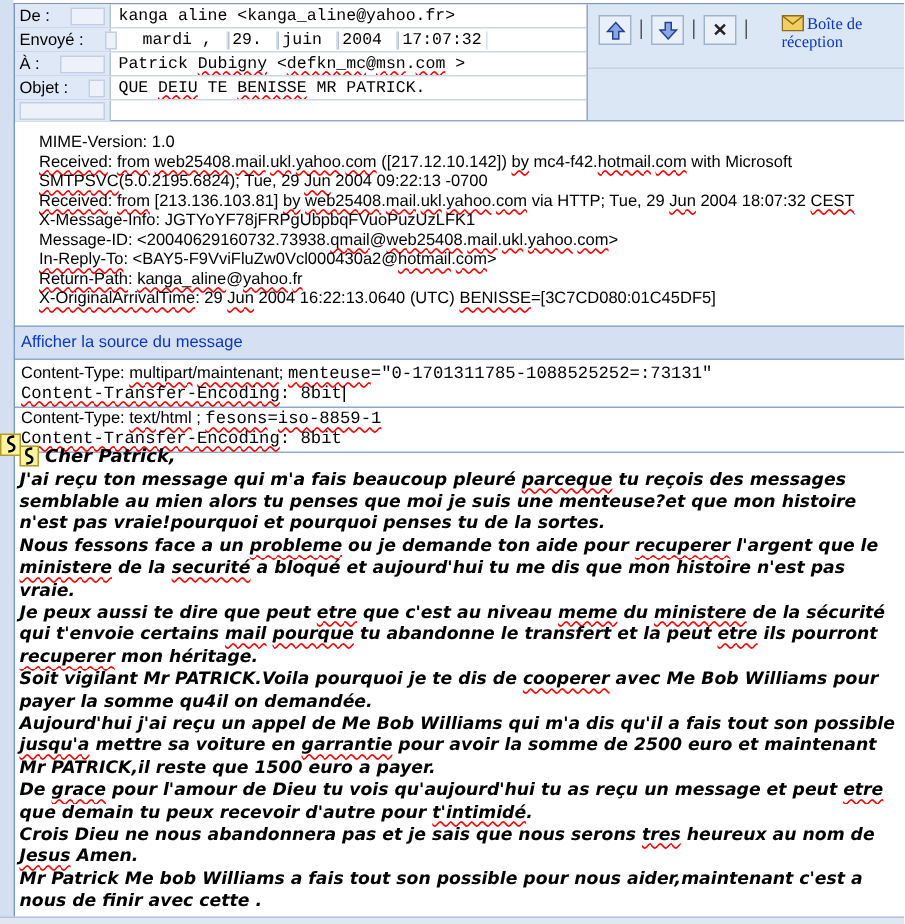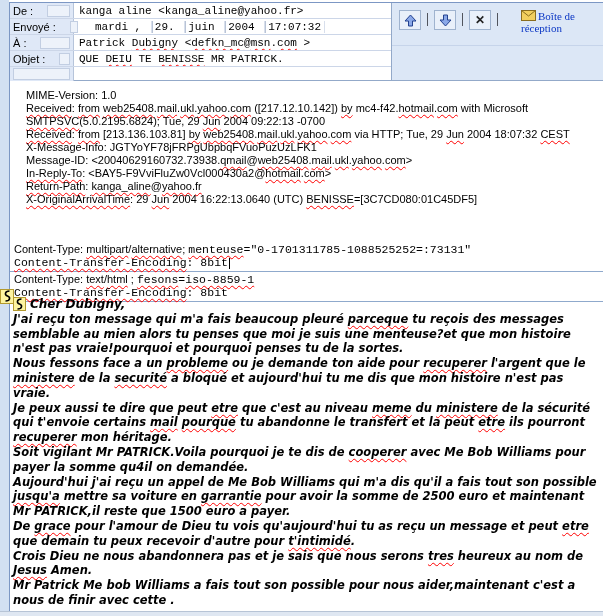--- a/index.html
+++ b/index.html
@@ -145,24 +145,27 @@
       <div class="mline">MIME-Version: 1.0</div>
       <div class="mline"><span class="sq">Received</span>: <span class="sq">from</span> <span class="sq">web25408</span>.<span class="sq">mail</span>.<span class="sq">ukl</span>.<span class="sq">yahoo</span>.<span class="sq">com</span> ([217.12.10.142]) <span class="sq">by</span> mc4-f42.<span class="sq">hotmail</span>.<span class="sq">com</span> with Microsoft <span class="sq">SMTPSVC</span>(5.0.2195.6824); Tue, 29 <span class="sq">Jun</span> 2004 09:22:13 -0700</div>
       <div class="mline"><span class="sq">Received</span>: <span class="sq">from</span> [213.136.103.81] <span class="sq">by</span> <span class="sq">web25408</span>.<span class="sq">mail</span>.<span class="sq">ukl</span>.<span class="sq">yahoo</span>.<span class="sq">com</span> via HTTP; Tue, 29 <span class="sq">Jun</span> 2004 18:07:32 <span class="sq">CEST</span></div>
       <div class="mline">X-Message-Info: JGTYoYF78jFRPgUbpbqFVuoPuzUzLFK1</div>
       <div class="mline">Message-ID: &lt;20040629160732.73938.<span class="sq">qmail</span>@<span class="sq">web25408</span>.<span class="sq">mail</span>.<span class="sq">ukl</span>.<span class="sq">yahoo</span>.<span class="sq">com</span>&gt;</div>
       <div class="mline"><span class="sq">In-Reply-To</span>: &lt;BAY5-F9VviFluZw0Vcl000430a2@<span class="sq">hotmail</span>.<span class="sq">com</span>&gt;</div>
       <div class="mline"><span class="sq">Return-Path</span>: <span class="sq">kanga_aline</span>@<span class="sq">yahoo</span>.<span class="sq">fr</span></div>
       <div class="mline"><span class="sq">X-OriginalArrivalTime</span>: 29 <span class="sq">Jun</span> 2004 16:22:13.0640 (UTC) <span class="sq">BENISSE</span>=[3C7CD080:01C45DF5]</div>
     </div>
 
+  <div class="src-band">
+    <a>Afficher la source du message</a>
+  </div>
 
   <div class="parts">
       <div class="part">
-        <div class="pline"><span>Content-Type: </span><span><span class="sq">multipart</span>/<span class="sq">alternative</span></span><span>; </span><span class="mono"><span class="sq">menteuse</span>="0-1701311785-1088525252=:73131"</span></div>
+        <div class="pline"><span>Content-Type: </span><span><span class="sq">multipart</span>/<span class="sq">maintenant</span></span><span>; </span><span class="mono"><span class="sq">menteuse</span>="0-1701311785-1088525252=:73131"</span></div>
         <div class="pline"><span class="mono"><span class="sq">Content-Transfer-Encoding</span>: 8bit</span><span class="caret"></span></div>
       </div>
       <div class="part">
         <div class="pline"><span>Content-Type: </span><span><span class="sq">text</span>/<span class="sq">html</span></span><span> ; </span><span class="mono"><span class="sq">fesons</span>=<span class="sq">iso-8859-1</span></span></div>
         <div class="pline"><span class="mono"><span class="sq">Content-Transfer-Encoding</span>: 8bit</span></div>
       </div>
     </div>
 
   <div class="edge-icon">
     <svg width="11" height="12" viewBox="0 0 10 12" style="display:block;margin:0 auto;">
@@ -170,21 +173,21 @@
     </svg>
   </div>
 
   <div class="body">
     <div class="salutation">
       <span class="ypad">
         <svg width="11" height="12" viewBox="0 0 10 12" style="display:block;margin:0 auto;">
           <path d="M7 1 C2 1 2 5 5 6 C8 7 8 11 3 11" fill="none" stroke="#000" stroke-width="1.6"></path>
         </svg>
       </span>
-      <span>Cher Dubigny,</span>
+      <span>Cher Patrick,</span>
     </div>
     <div id="bparas">
         <div class="bpara">J'ai reçu ton message qui m'a fais beaucoup pleuré <span class="sq">parceque</span> tu reçois des messages semblable au mien alors tu penses que moi je suis une menteuse?et que mon histoire n'est pas vraie!pourquoi et pourquoi penses tu de la sortes.</div>
         <div class="bpara">Nous fessons face a un <span class="sq">probleme</span> ou je demande ton aide pour <span class="sq">recuperer</span> l'argent que le <span class="sq">ministere</span> de la <span class="sq">securité</span> a bloqué et aujourd'hui tu me dis que mon histoire n'est pas vraie.</div>
         <div class="bpara">Je peux aussi te dire que peut <span class="sq">etre</span> que c'est au niveau <span class="sq">meme</span> du <span class="sq">ministere</span> de la sécurité qui t'envoie certains <span class="sq">mail</span> <span class="sq">pourque</span> tu abandonne le transfert et la peut <span class="sq">etre</span> ils pourront <span class="sq">recuperer</span> mon héritage.</div>
         <div class="bpara">Soit vigilant Mr PATRICK.Voila pourquoi je te dis de <span class="sq">cooperer</span> avec Me Bob Williams pour payer la somme qu4il on demandée.</div>
         <div class="bpara">Aujourd'hui j'ai reçu un appel de Me Bob Williams qui m'a dis qu'il a fais tout son possible <span class="sq">jusqu'a</span> mettre sa voiture en <span class="sq">garrantie</span> pour avoir la somme de 2500 euro et maintenant Mr PATRICK,il reste que 1500 euro a payer.</div>
         <div class="bpara">De <span class="sq">grace</span> pour l'amour de Dieu tu vois qu'aujourd'hui tu as reçu un message et peut <span class="sq">etre</span> que demain tu peux recevoir d'autre pour <span class="sq">t'intimidé</span>.</div>
         <div class="bpara">Crois Dieu ne nous abandonnera pas et je sais que nous serons <span class="sq">tres</span> heureux au nom de <span class="sq">Jesus</span> Amen.</div>
         <div class="bpara">Mr Patrick Me bob Williams a fais tout son possible pour nous aider,maintenant c'est a nous de finir avec cette .</div>

